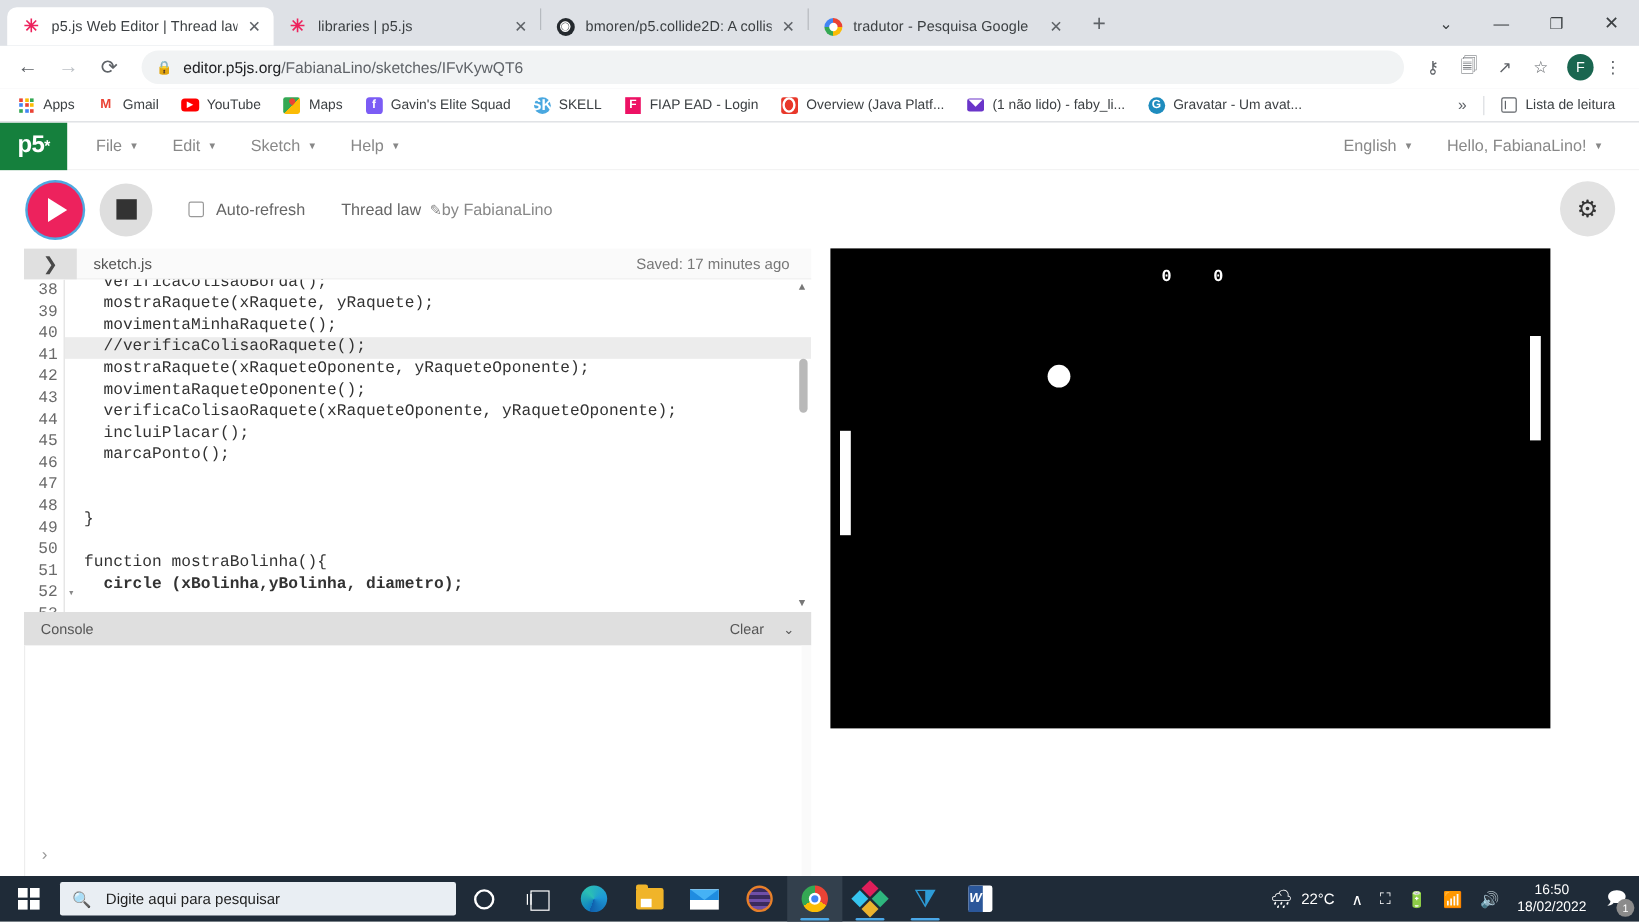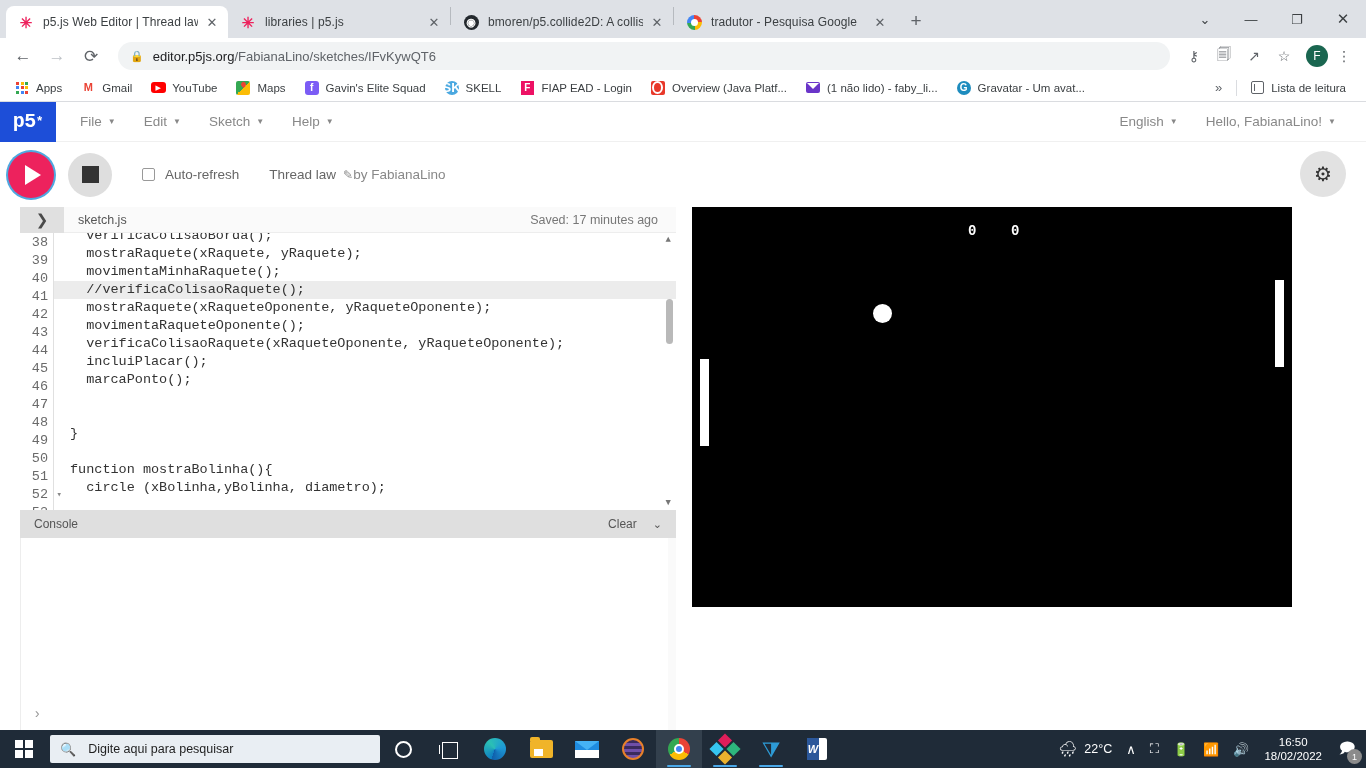--- a/index.html
+++ b/index.html
@@ -131,31 +131,31 @@
   .ic-grav{width:14px;height:14px;border-radius:50%;background:#1e8cbe;color:#fff;font-size:10px;
     display:flex;align-items:center;justify-content:center;font-weight:bold;}
   .ic-list{width:13px;height:13px;border:1.4px solid #5f6368;border-radius:2px;position:relative;}
   .ic-list::after{content:"";position:absolute;left:2px;top:2px;width:4px;height:7px;
     border-left:1.4px solid #5f6368;}
 
   
   .p5app { height:628px; background:#ffffff; display:flex; flex-direction:column; }
   .p5nav { height:40px; background:#ffffff; display:flex; align-items:center;
     border-bottom:1px solid #f0f0f0; }
-  .p5logo { width:56px; height:40px; background:#1d4ed8; color:#fff;
+  .p5logo { width:56px; height:40px; background:#15803d; color:#fff;
     display:flex; align-items:center; justify-content:center;
-    font-size:20px; font-weight:bold; letter-spacing:-0.5px;font-family:Liberation Mono, monospace; }
+    font-size:20px; font-weight:bold; letter-spacing:-0.5px; }
   .p5logo sup { font-size:13px; }
   .p5menu { display:flex; align-items:center; margin-left:10px; }
   .p5menu-item { font-size:13.5px; color:#888; padding:0 14px; display:flex; align-items:center; }
   .p5menu-item .caret { margin-left:6px; font-size:8px; }
   .p5nav-right { margin-left:auto; display:flex; align-items:center; padding-right:16px; }
   .p5nav-right .p5menu-item { color:#888; padding:0 14px; }
 
-  .p5toolbar { height:65px; background:#fff; display:flex; align-items:center; padding:0 8px;
+  .p5toolbar { height:65px; background:#fff; display:flex; align-items:center; padding:0 23px;
     position:relative; }
   .play-btn { width:46px;height:46px;border-radius:50%;background:#ed225d;
     display:flex;align-items:center;justify-content:center;box-shadow:0 0 0 2px #4fa8e0; }
   .play-tri { width:0;height:0;border-left:16px solid #fff;border-top:10px solid transparent;
     border-bottom:10px solid transparent;margin-left:4px; }
   .stop-btn { width:44px;height:44px;border-radius:50%;background:#dedede;
     display:flex;align-items:center;justify-content:center;margin-left:14px; }
   .stop-sq { width:17px;height:17px;background:#333; }
   .chk-wrap { display:flex; align-items:center; margin-left:30px; }
   .chkbox { width:13px;height:13px;border:1.5px solid #999;border-radius:2px;background:#fff; }
@@ -182,21 +182,21 @@
     background:#fff; border-right:1px solid #e0e0e0; flex:0 0 34px; }
   .gutter div { height:18px; line-height:18px; padding-right:5px; position:relative; }
   .gutter div.folded::after{ content:"\25BE"; position:absolute; right:-9px; top:0;
     font-size:9px; color:#888; }
   .code-lines { flex:1 1 auto; padding-left:16px; padding-top:1px; position:relative; }
   .code-lines .ln { height:18px; line-height:18px; white-space:pre; color:#333; }
   .ln.active-line { background:#ececec; margin-left:-16px; padding-left:16px; }
   .tk-fn { color:#4a8fc0; }
   .tk-cm { color:#a0a0a0; }
   .tk-kw { color:#444; }
-  .tk-bi { color:#1f6fae; font-weight:normal; }
+  .tk-bi { color:#1f6fae; font-weight:bold; }
   .code-scroll { position:absolute; right:3px; top:4px; width:7px; height:269px; }
   .code-thumb { position:absolute; left:0; top:62px; width:7px; height:45px;
     background:#b9b9b9; border-radius:4px; }
   .sc-arrow { position:absolute; right:2px; font-size:9px; color:#777; }
 
   .console-bar { height:28px; background:#dfdfdf; display:flex; align-items:center;
     padding:0 14px; font-size:12px; color:#555; }
   .console-clear { margin-left:auto; font-size:12px; color:#555; }
   .console-chev { margin-left:16px; font-size:11px; color:#555; }
   .console-body { flex:1 1 auto; background:#fff; border-left:1px solid #ededed;

